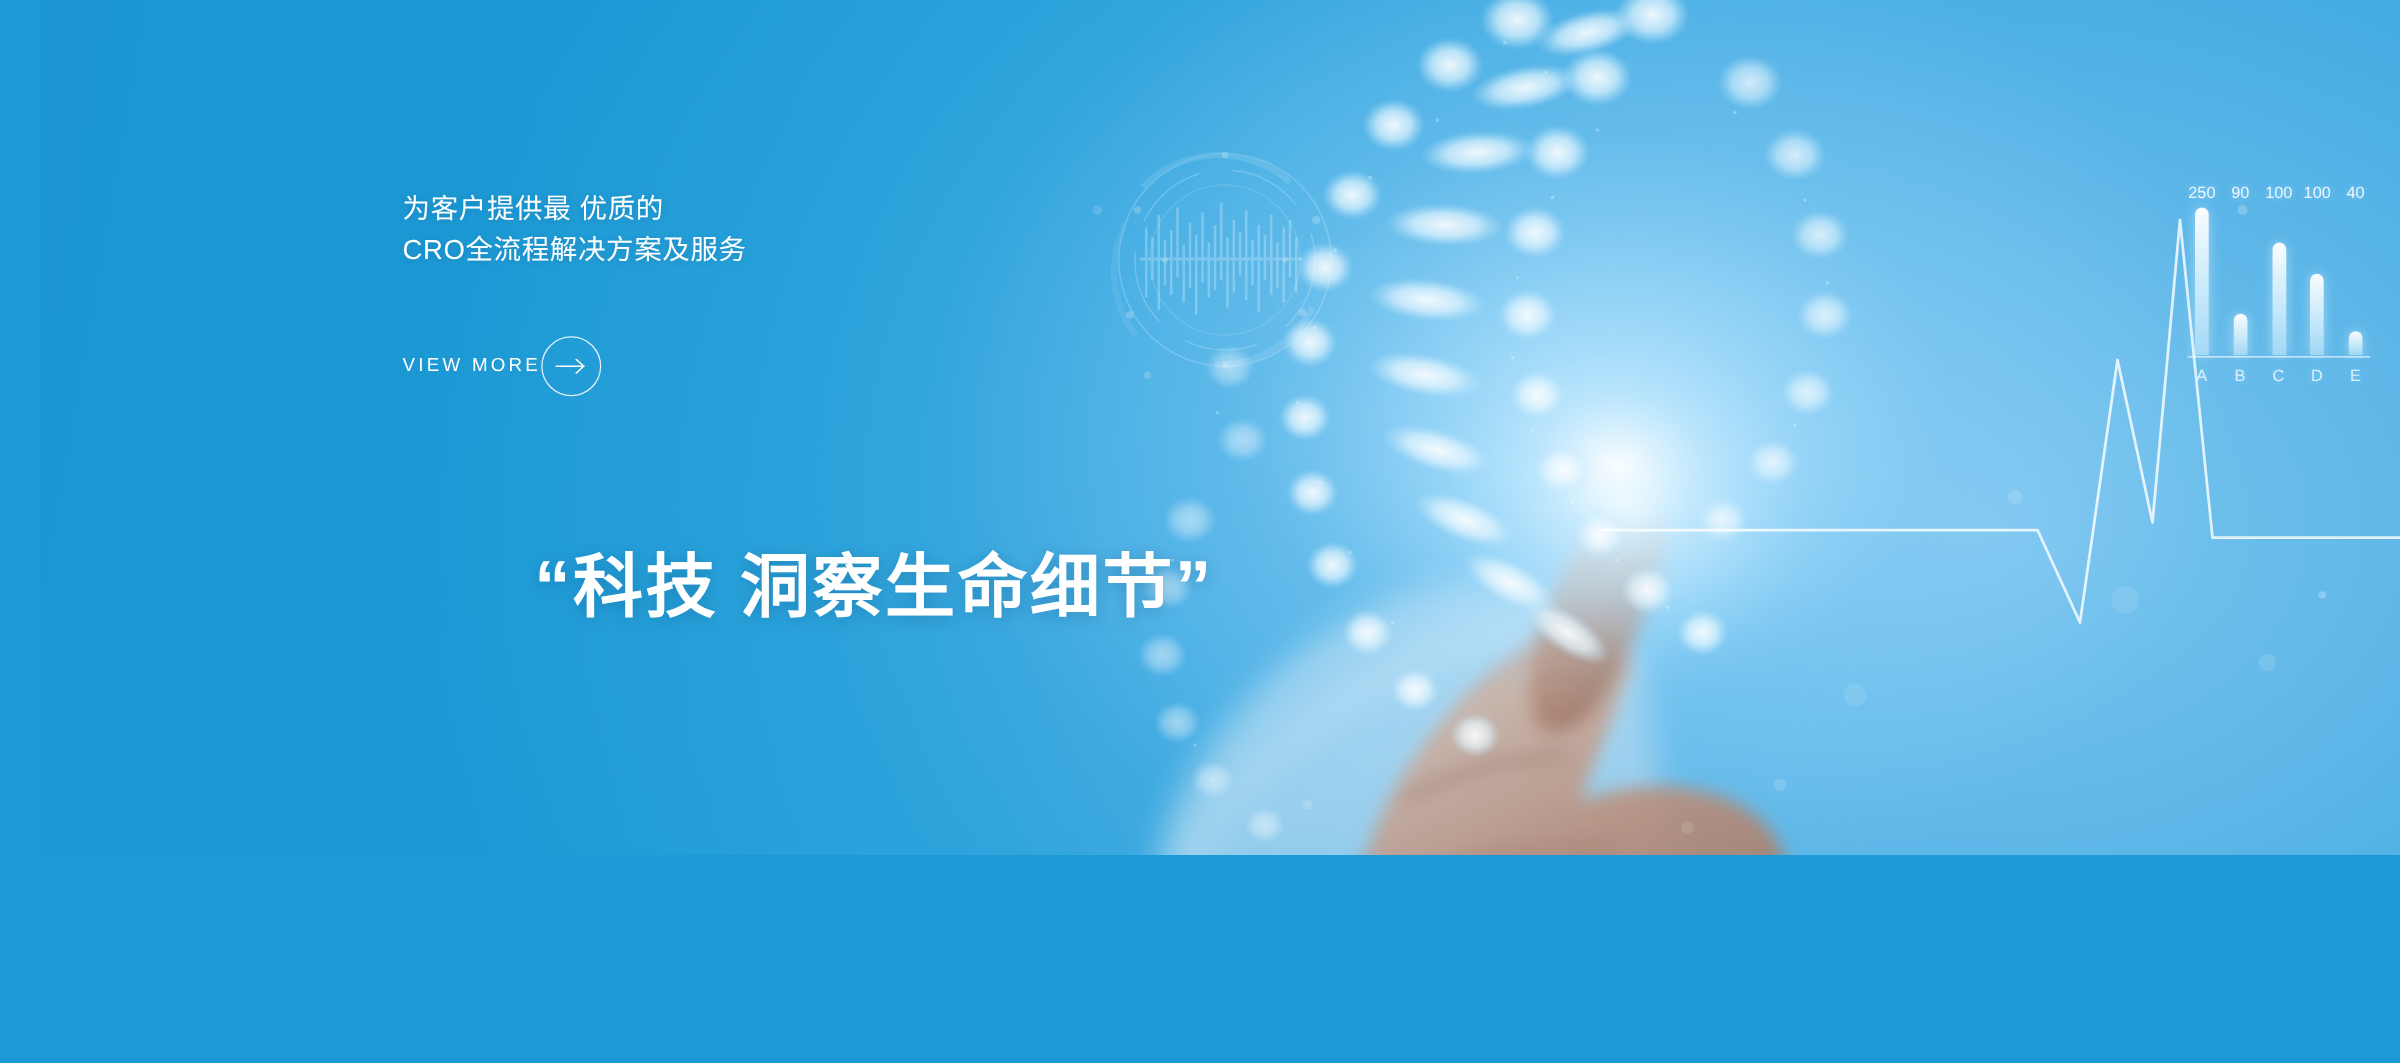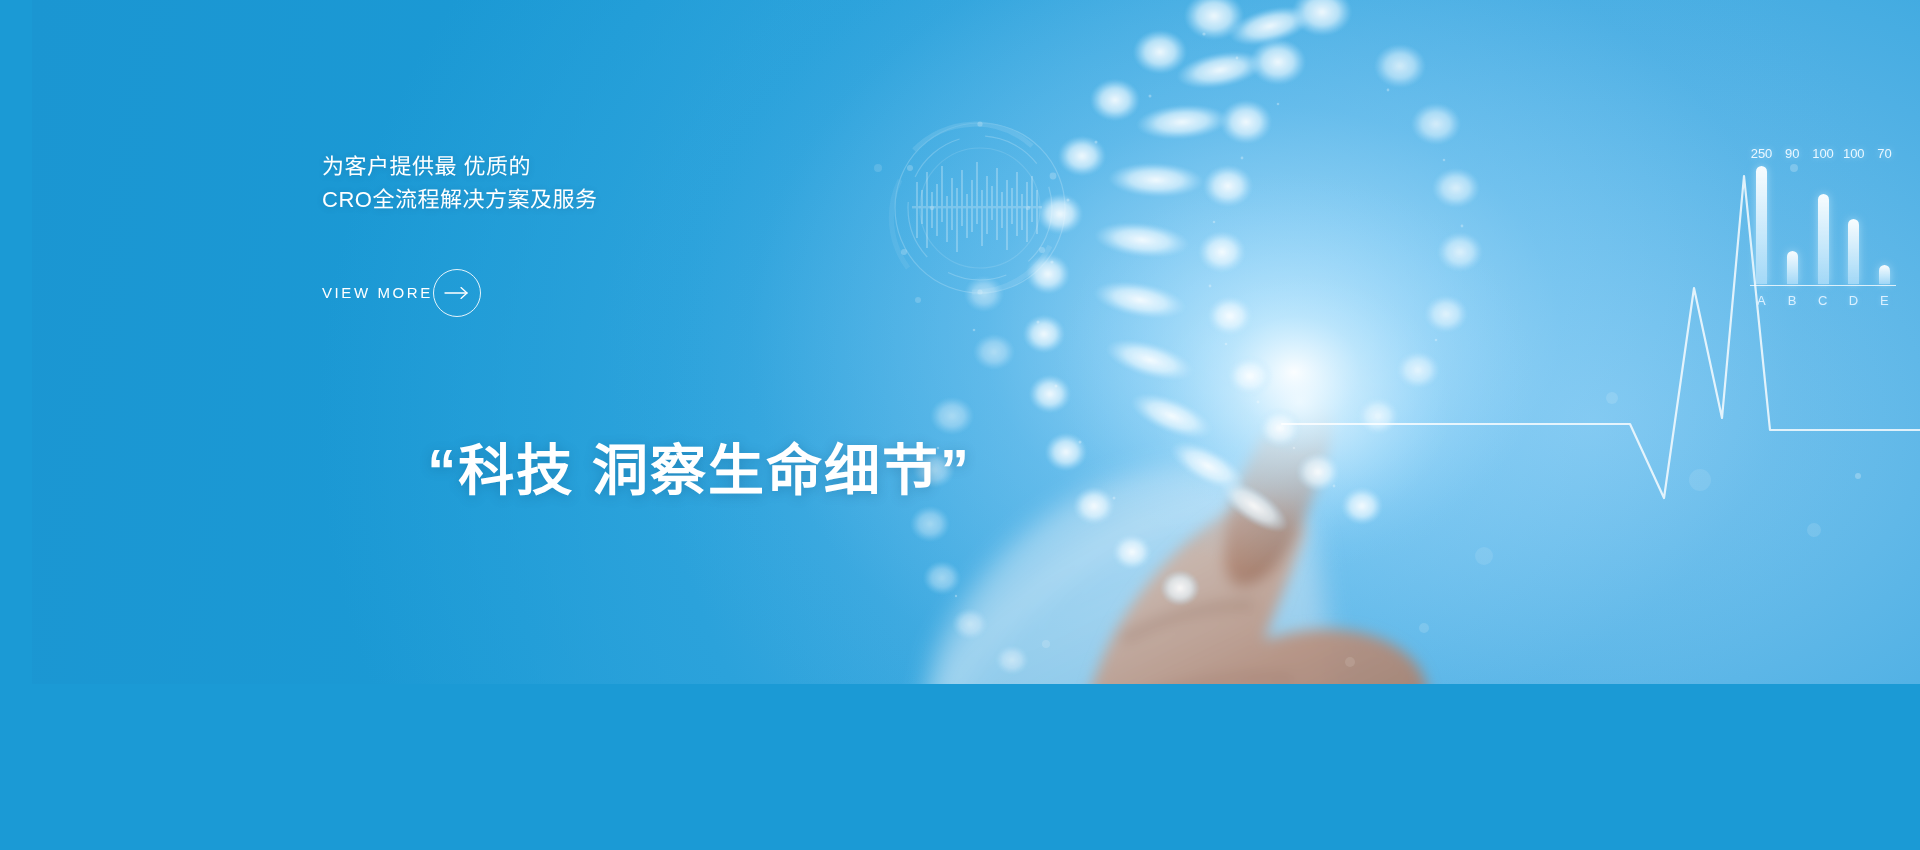--- a/index.html
+++ b/index.html
@@ -387,21 +387,21 @@
         </div>
       <div class="col">
           <span class="val">100</span>
           <div class="bar" style="height:76%"></div>
         </div>
       <div class="col">
           <span class="val">100</span>
           <div class="bar" style="height:55%"></div>
         </div>
       <div class="col">
-          <span class="val">70</span>
+          <span class="val">40</span>
           <div class="bar" style="height:16%"></div>
         </div>
     </div>
     <div class="axis"></div>
     <div class="labels">
       <span>A</span>
       <span>B</span>
       <span>C</span>
       <span>D</span>
       <span>E</span>

